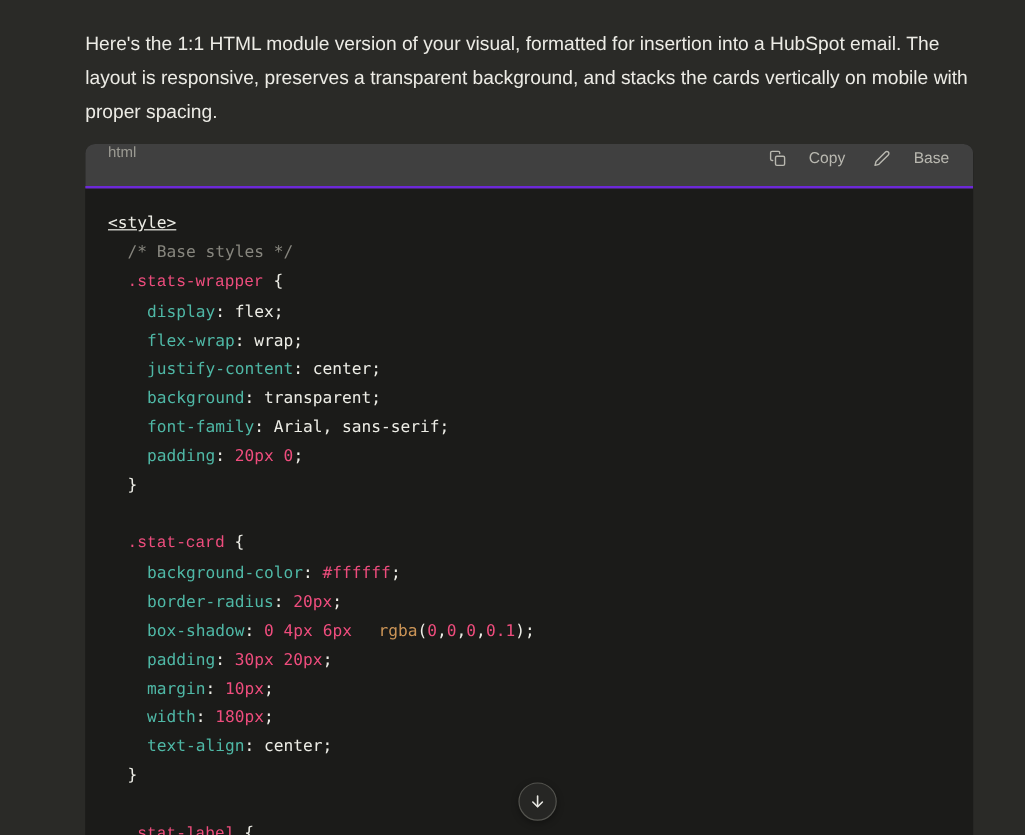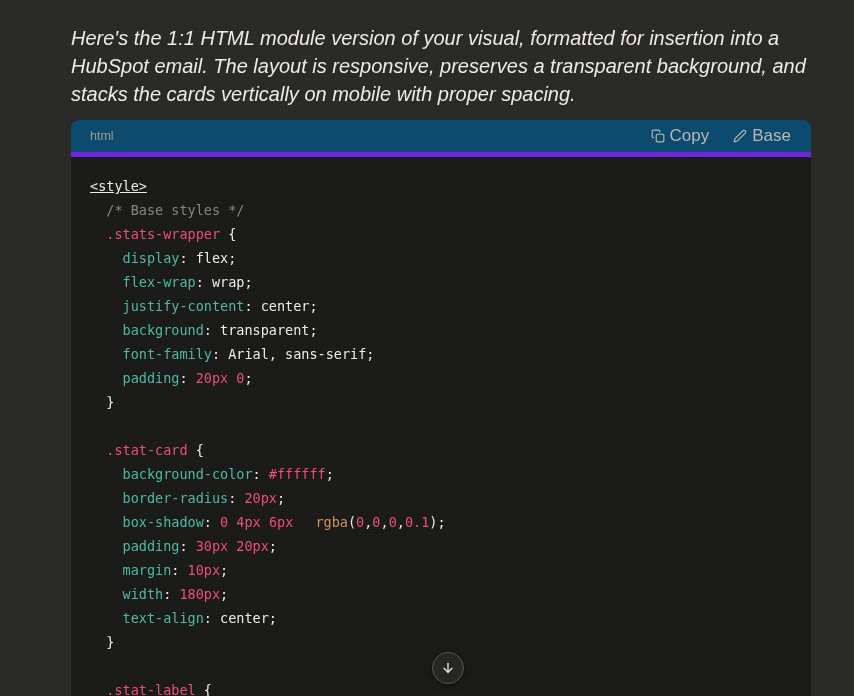--- a/index.html
+++ b/index.html
@@ -13,83 +13,82 @@
     font-family: "Liberation Sans", sans-serif;
   }
   .content {
     width: 740px;
     margin-left: 71px;
     padding-top: 24px;
   }
   .message-text {
     margin: 0 0 12px 0;
     width: 736px;
-    font-size: 20px;
+    font-size: 16px;
     line-height: 28px;
     color: #ececе6; 
     color: #ececе6;
-    font-style: italic;
   }
   
   .message-text { color: #ecebe5; }
 
   .code-block {
     width: 740px;
     border-radius: 8px;
     overflow: hidden;
     background: #1b1b19;
   }
   .code-header {
     height: 37px;
     display: flex;
     justify-content: space-between;
-    align-items: center;
-    background: #0c4a6e;
-    border-bottom: 5px solid #6d28d9;
+    align-items: flex-start;
+    background: #404040;
+    border-bottom: 2px solid #6d28d9;
     padding: 0 14px 0 19px;
   }
   .code-lang {
     font-size: 12.5px;
     color: #9c9b93;
     user-select: none;
   }
   .header-actions {
     display: flex;
     align-items: center;
     gap: 12px;
   }
   .action-btn {
     display: flex;
     align-items: center;
-    gap: 5px;
+    gap: 19px;
     background: none;
     border: none;
     padding: 4px 6px;
     border-radius: 6px;
     color: #b9b8b0;
-    font-size: 17px;
+    font-size: 13px;
     font-family: "Liberation Sans", sans-serif;
     cursor: pointer;
   }
   .action-btn svg { width: 14px; height: 14px; display: block; }
 
   .code-content {
     margin: 0;
     padding: 17px 20px 24px 19px;
     font-family: "DejaVu Sans Mono", "Liberation Mono", monospace;
     font-size: 13.5px;
     line-height: 24px;
     min-height: 560px;
   }
   .code-line { white-space: pre; }
 
   .tok-plain    { color: var(--tok-plain,    #edede6); }
   .tok-tag      { color: var(--tok-tag,      #edede6); text-decoration: underline; }
   .tok-comment  { color: var(--tok-comment,  #87867e); }
-  .tok-selector { color: var(--tok-selector, #ee4d7d); }
+  .tok-selector { color: var(--tok-selector, #ee4d7d); font-family: Liberation Mono, monospace; }
   .tok-property { color: var(--tok-property, #4fb8a6); }
   .tok-number   { color: var(--tok-number,   #ee4d7d); }
   .tok-function { color: var(--tok-function, #cc9557); margin-left: 14px; }
 
   .scroll-down-btn {
     position: absolute;
     left: 432px;
     top: 652px;
     width: 32px;
     height: 32px;

